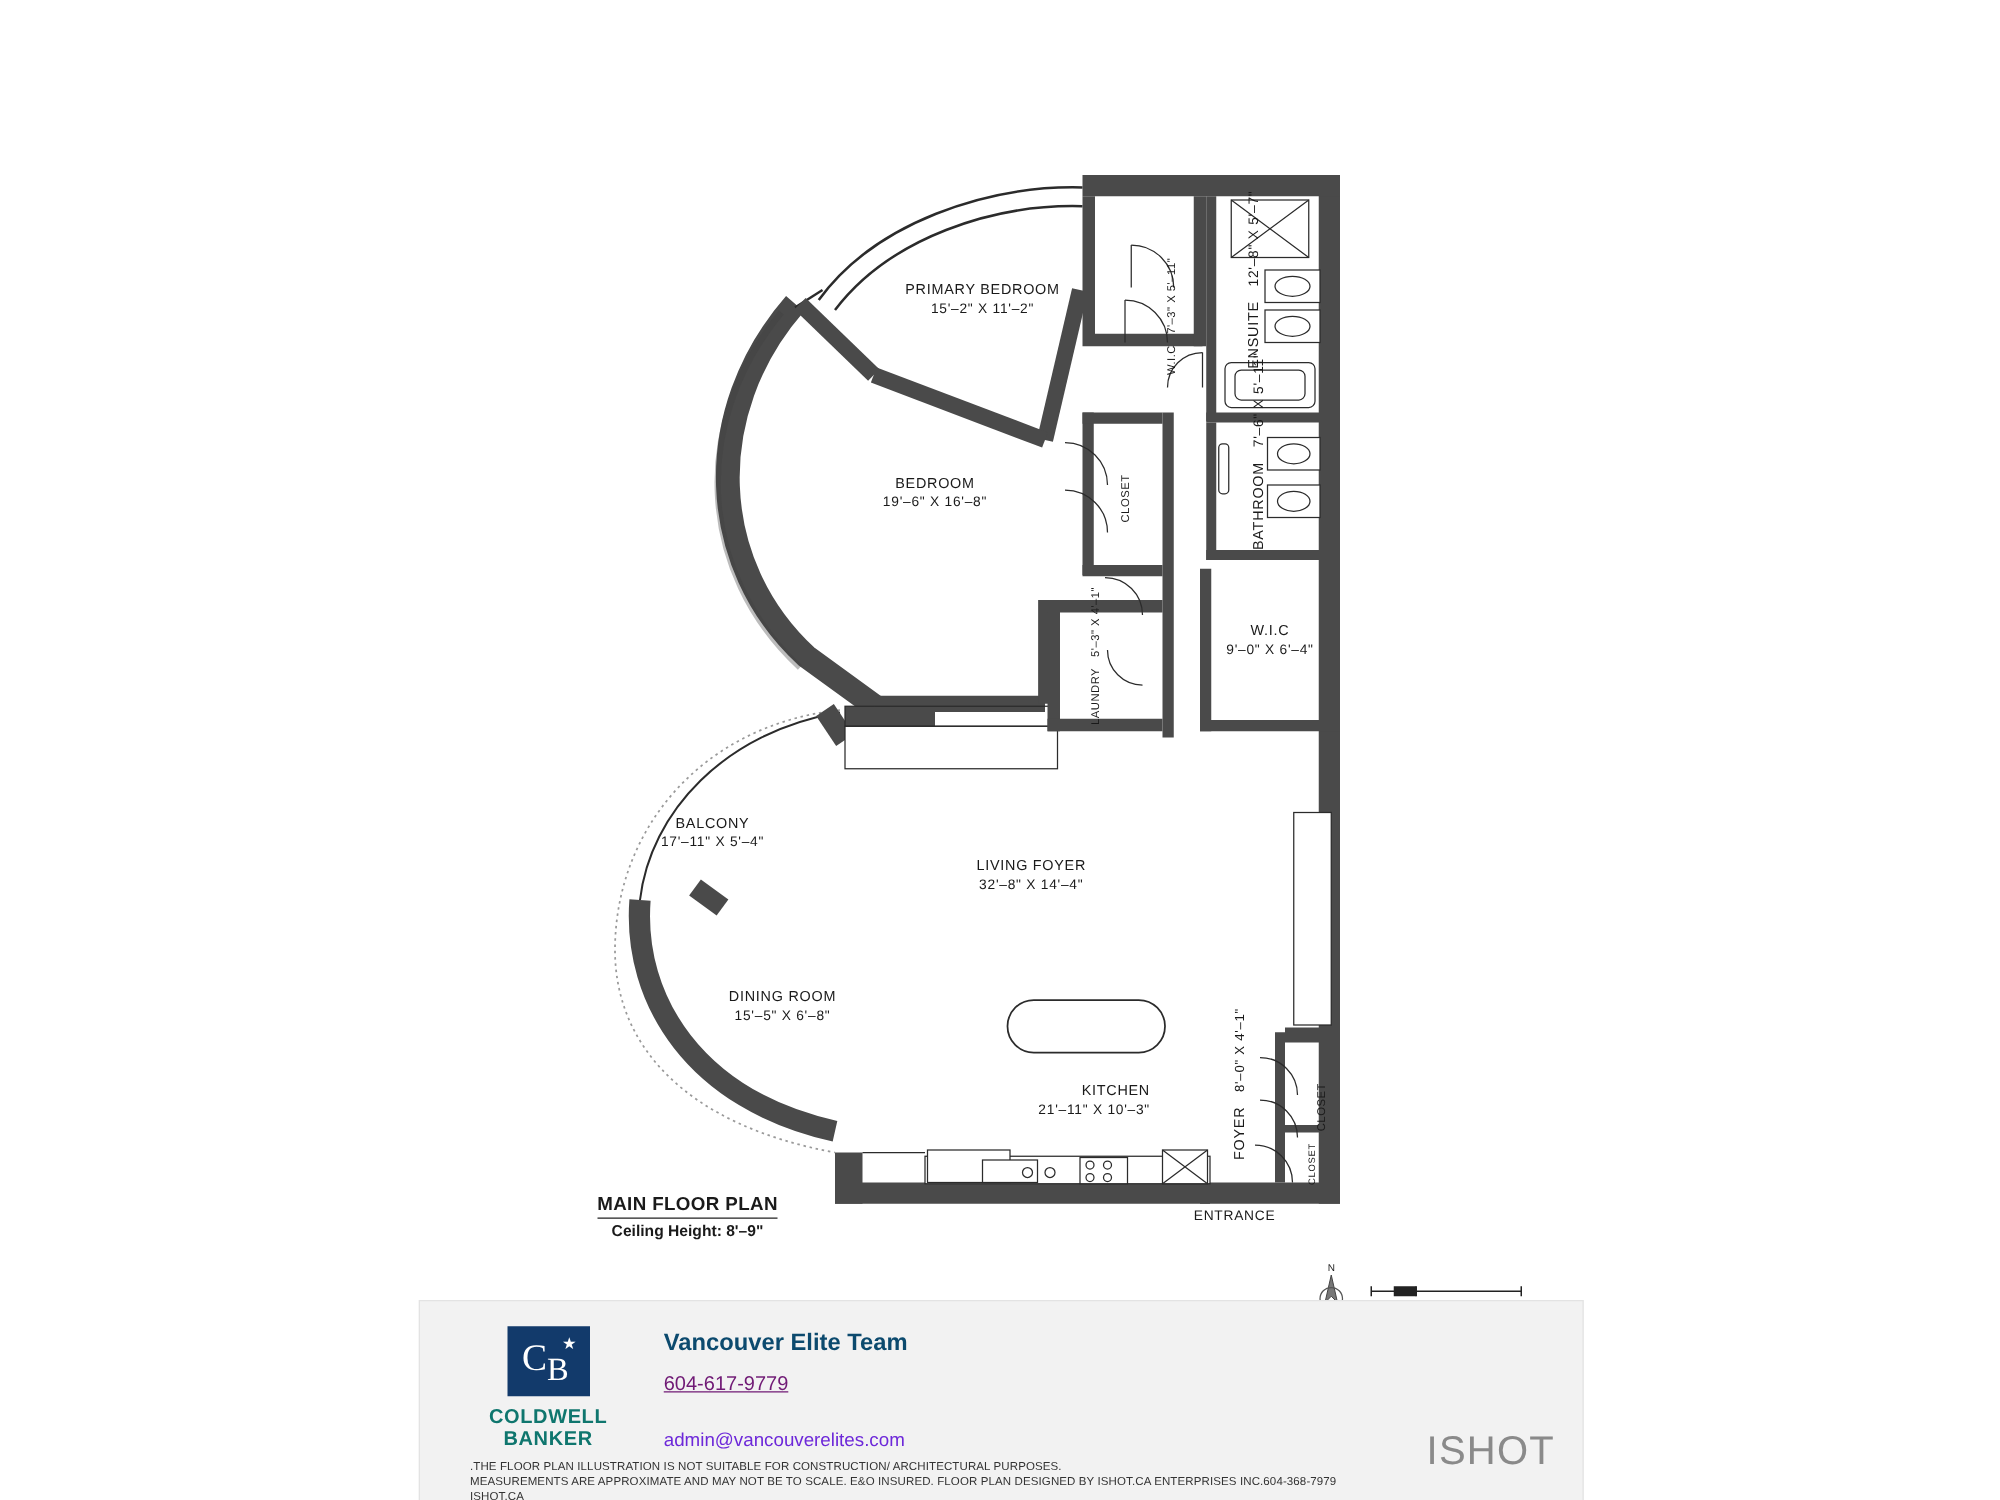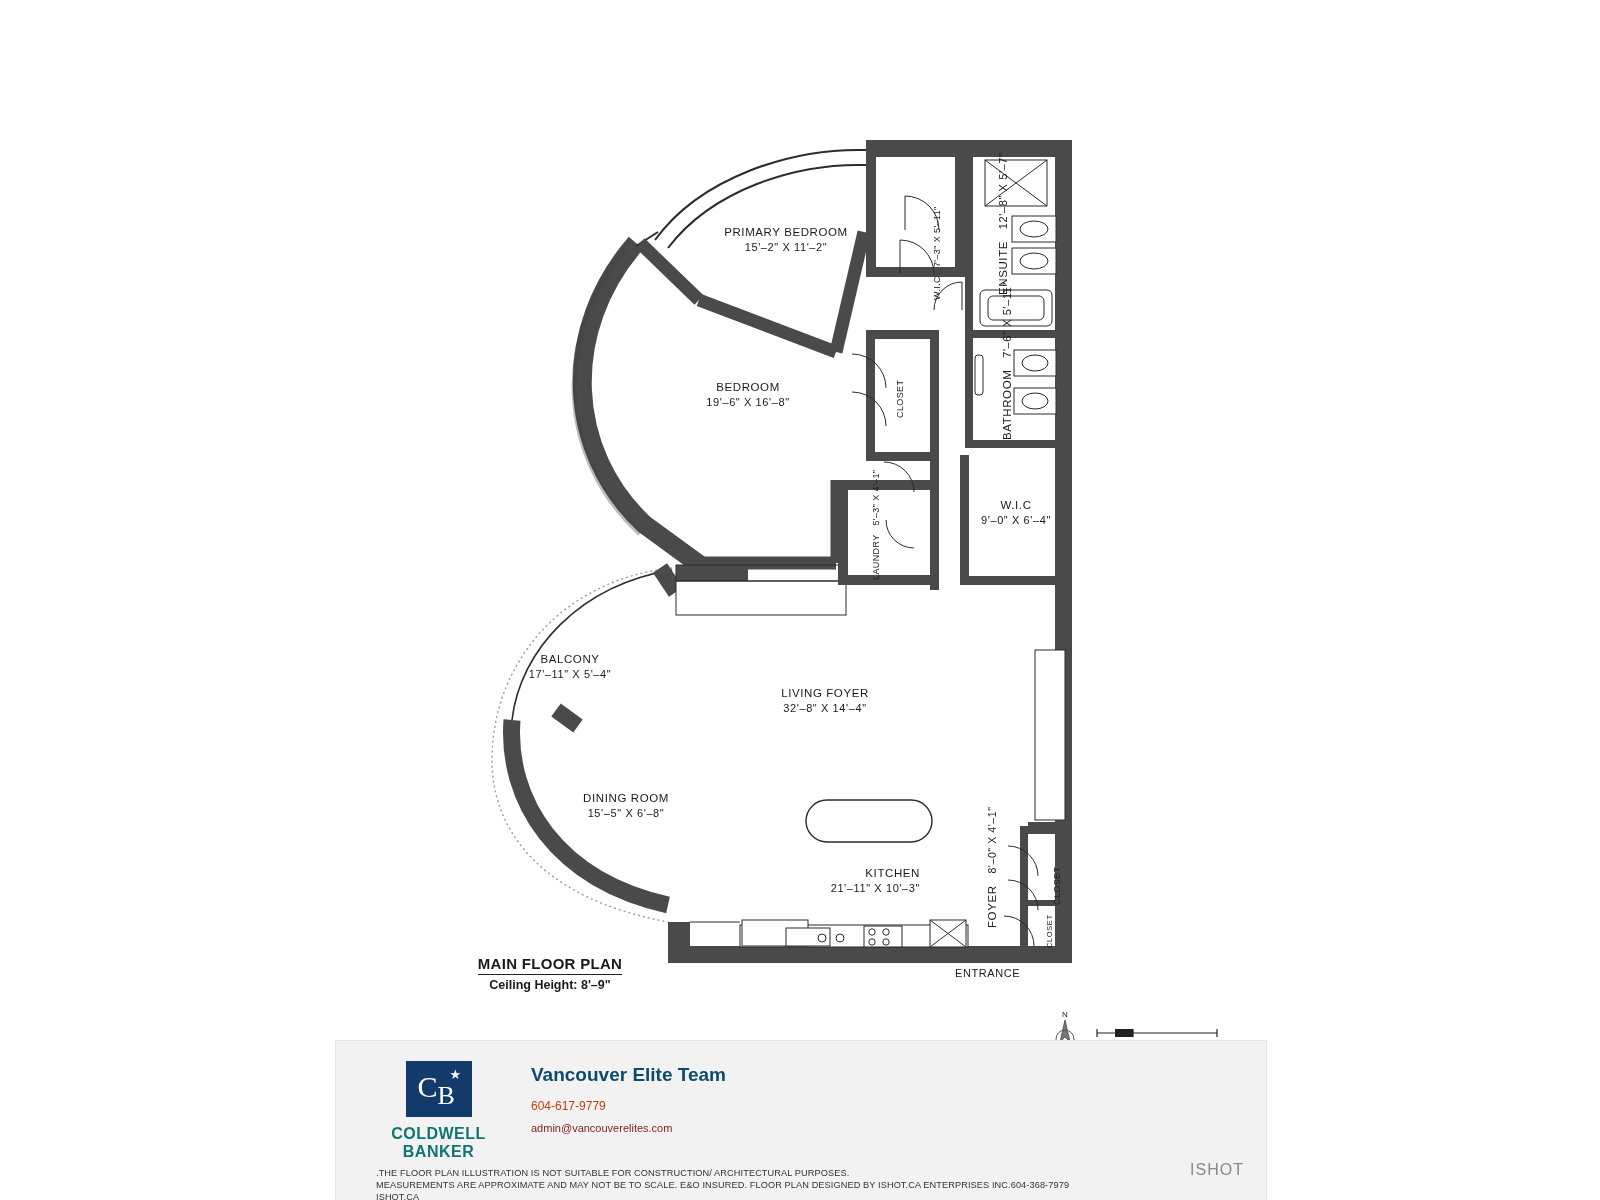--- a/index.html
+++ b/index.html
@@ -176,36 +176,36 @@
     position: absolute; left: 44px; top: 6px;
     color: #fff; font-size: 13px;
   }
   .cb-name {
     margin-top: 8px;
     font-size: 16px; font-weight: bold; color: #0f766e;
     line-height: 18px; letter-spacing: 0.5px;
   }
   .agent-block { position: absolute; left: 195px; top: 23px; }
   .agent-name { font-size: 19px; font-weight: bold; color: #0c4a6e; }
-  .agent-phone { font-size: 12px; margin-top: 13px; color: #c2410c; }
-  .agent-email { font-size: 11px; margin-top: 9px; color: #7f1d1d; }
+  .agent-phone { font-size: 16px; margin-top: 13px; color: #701a75; text-decoration: underline; }
+  .agent-email { font-size: 15px; margin-top: 27px; color: #6d28d9; }
 
   .disclaimer {
     position: absolute;
     left: 40px; top: 126px;
     width: 700px;
     font-size: 9.2px;
     line-height: 12px;
     color: #333;
     letter-spacing: 0.1px;
   }
   .ishot {
     position: absolute;
     right: 22px; bottom: 22px;
-    font-size: 16px;
+    font-size: 32px;
     letter-spacing: 1px;
     color: #8a8a8a;
     font-family: "Liberation Sans", sans-serif;
     font-weight: normal;
   }
 </style>
 </head>
 <body>
 
 <div class="stage">

